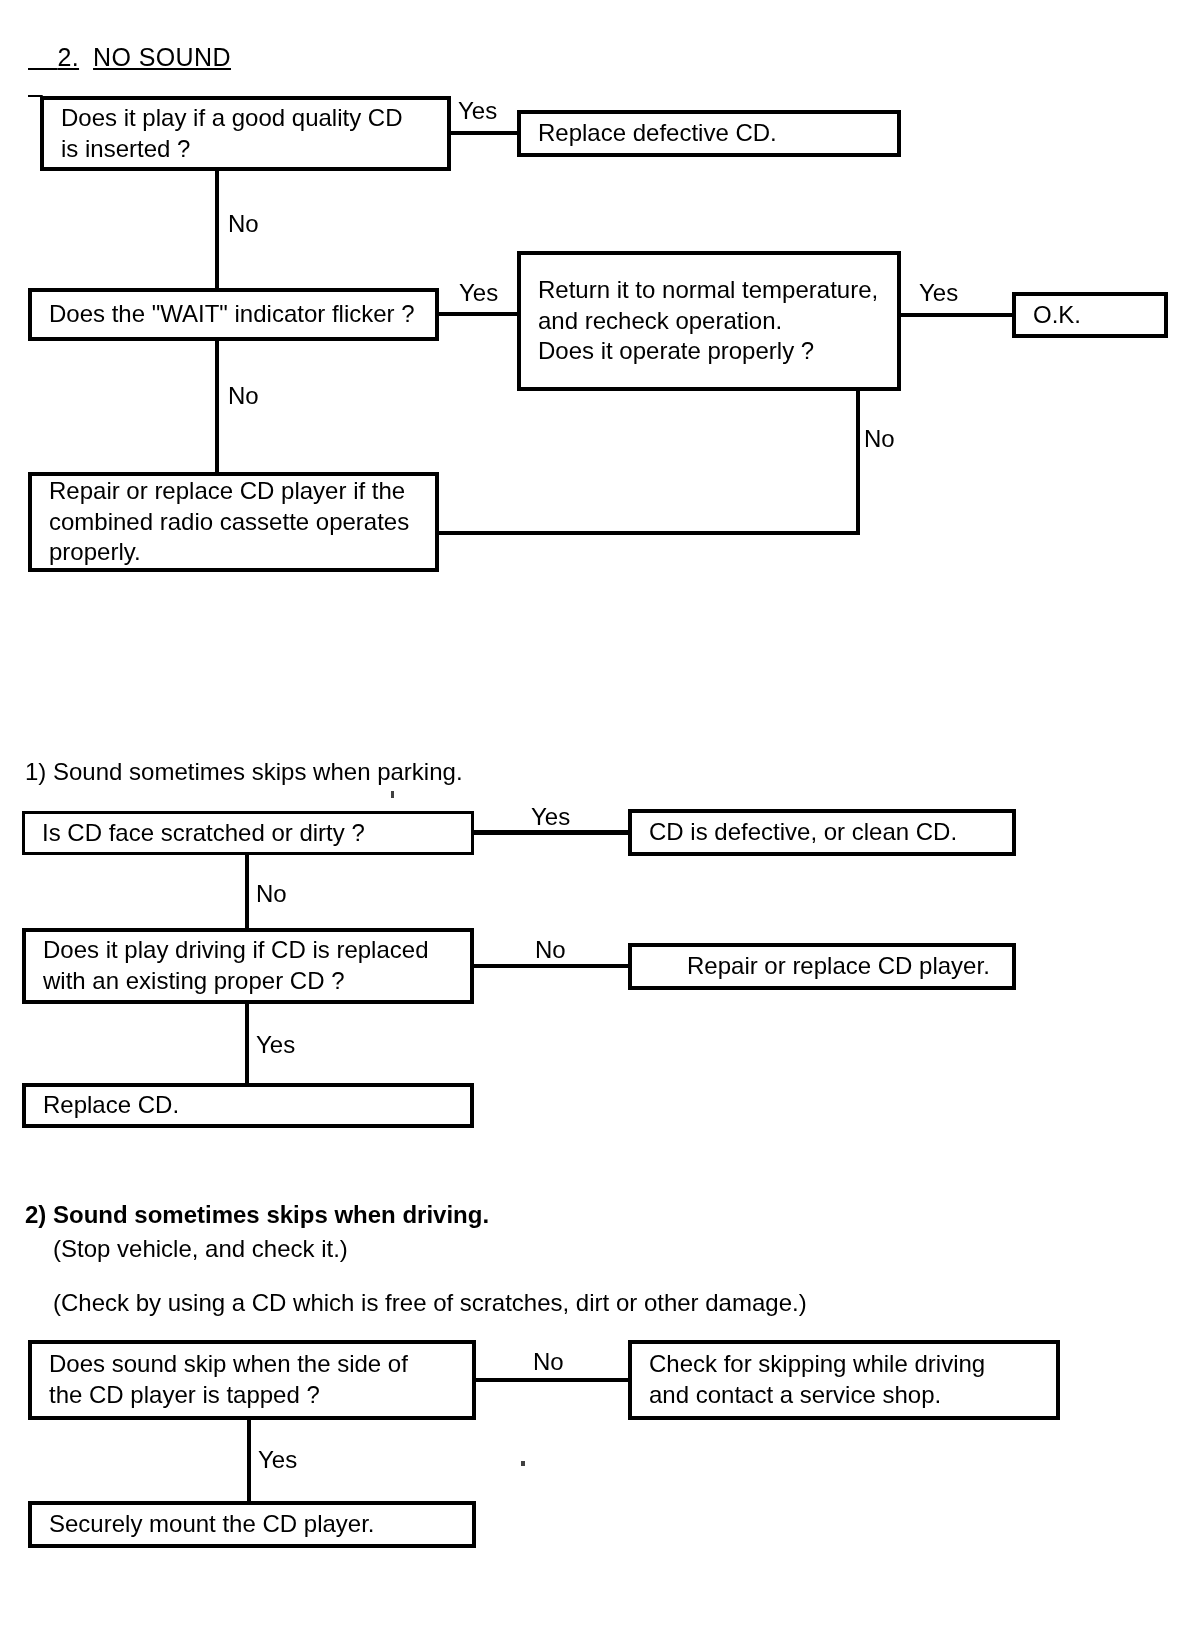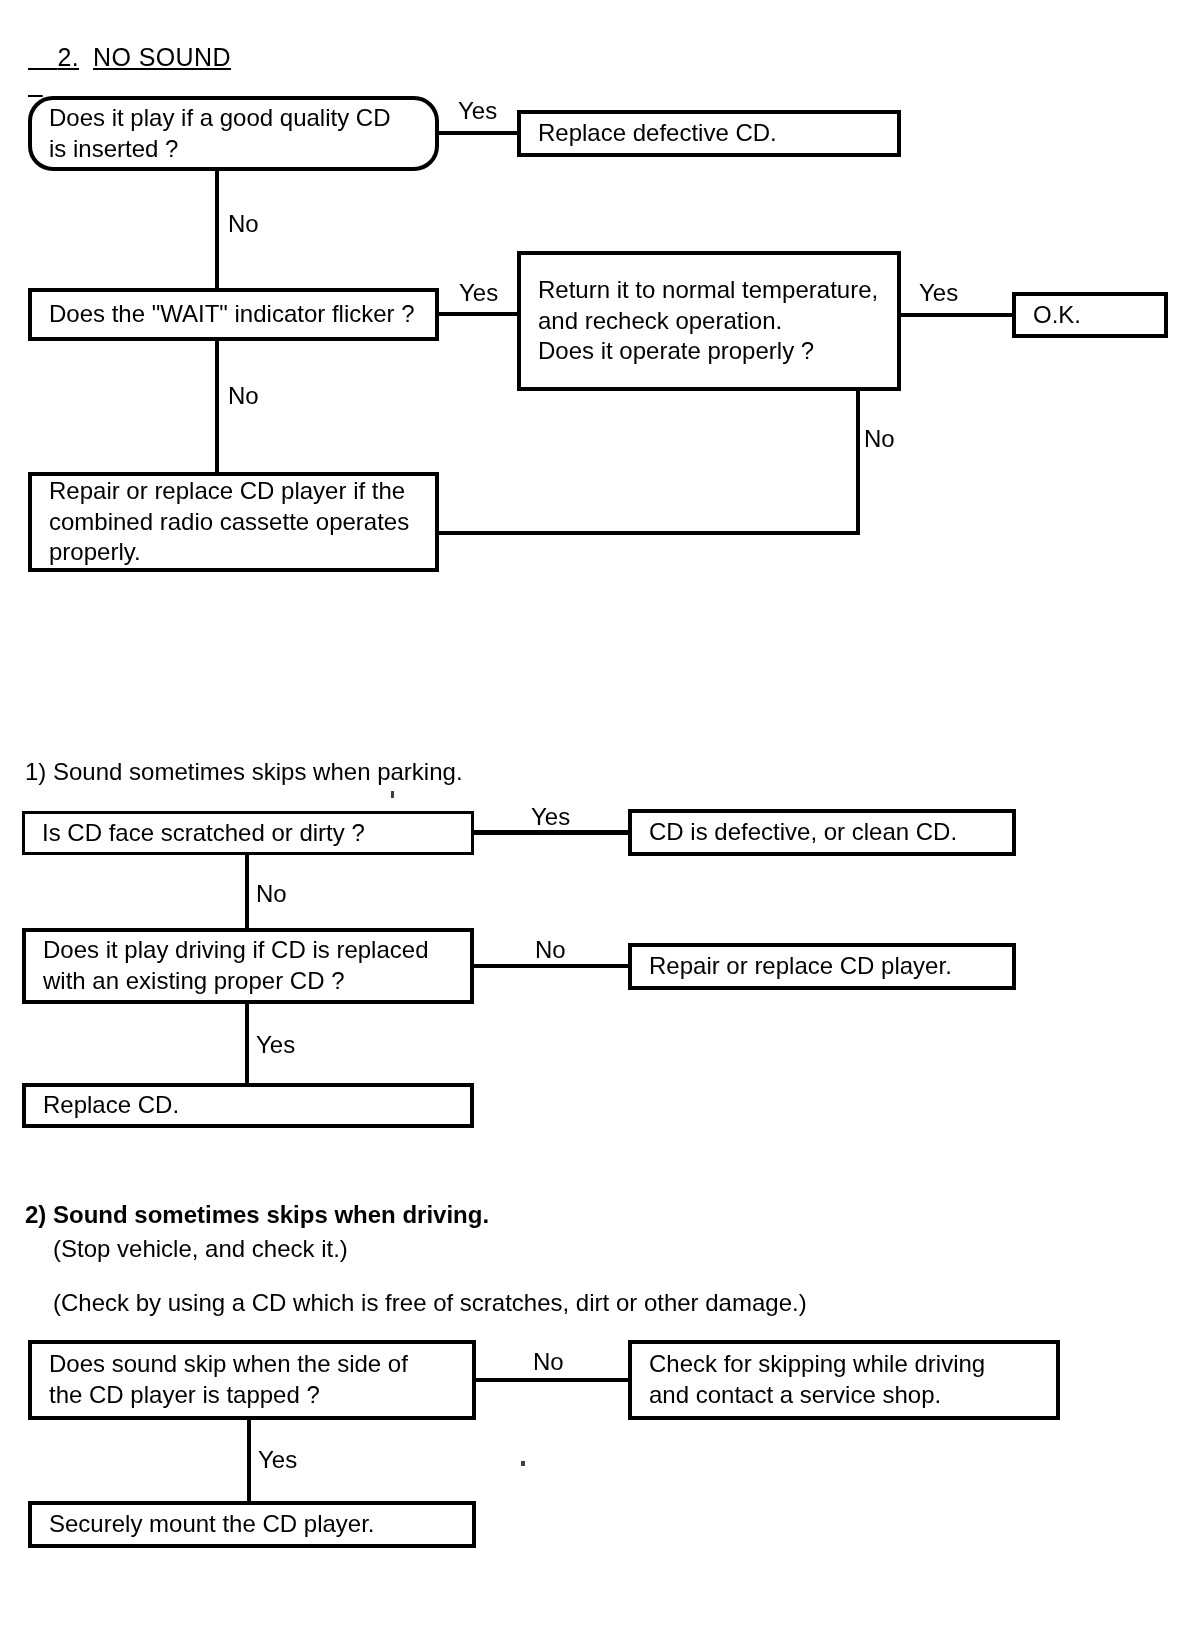--- a/index.html
+++ b/index.html
@@ -86,21 +86,21 @@
 </style>
 </head>
 <body>
 
 <div id="canvas">
 
   <div class="heading" style="left:28px; top:16px;text-decoration:underline;">
     <span>2.</span><span style="display:inline-block;width:14px"></span><span>NO SOUND</span>
   </div>
 
-  <div class="box" style="left:28px; top:96px; width:411px; height:75px;border-radius:25px;">
+  <div class="box" style="left:40px; top:96px; width:411px; height:75px;">
     <span class="txt">Does it play if a good quality CD
 is inserted ?</span>
   </div>
 
   <div class="ln" style="left:439px; top:131px; width:78px; height:4px;"></div>
   <div class="elabel" style="left:458px; top:99px;">Yes</div>
 
   <div class="box" style="left:517px; top:110px; width:384px; height:47px;">
     <span class="txt">Replace defective CD.</span>
   </div>
@@ -161,21 +161,21 @@
   <div class="elabel" style="left:256px; top:882px;">No</div>
 
   <div class="box" style="left:22px; top:928px; width:452px; height:76px;">
     <span class="txt">Does it play driving if CD is replaced
 with an existing proper CD ?</span>
   </div>
 
   <div class="ln" style="left:474px; top:964px; width:154px; height:4px;"></div>
   <div class="elabel" style="left:535px; top:938px;">No</div>
 
-  <div class="box" style="left:628px; top:943px; width:388px; height:47px;">
+  <div class="box" style="left:628px; top:943px; width:388px; height:47px;padding-left:38px;">
     <span class="txt">Repair or replace CD player.</span>
   </div>
 
   <div class="ln" style="left:245px; top:1004px; width:4px; height:81px;"></div>
   <div class="elabel" style="left:256px; top:1033px;">Yes</div>
 
   <div class="box" style="left:22px; top:1083px; width:452px; height:45px;">
     <span class="txt">Replace CD.</span>
   </div>
 

